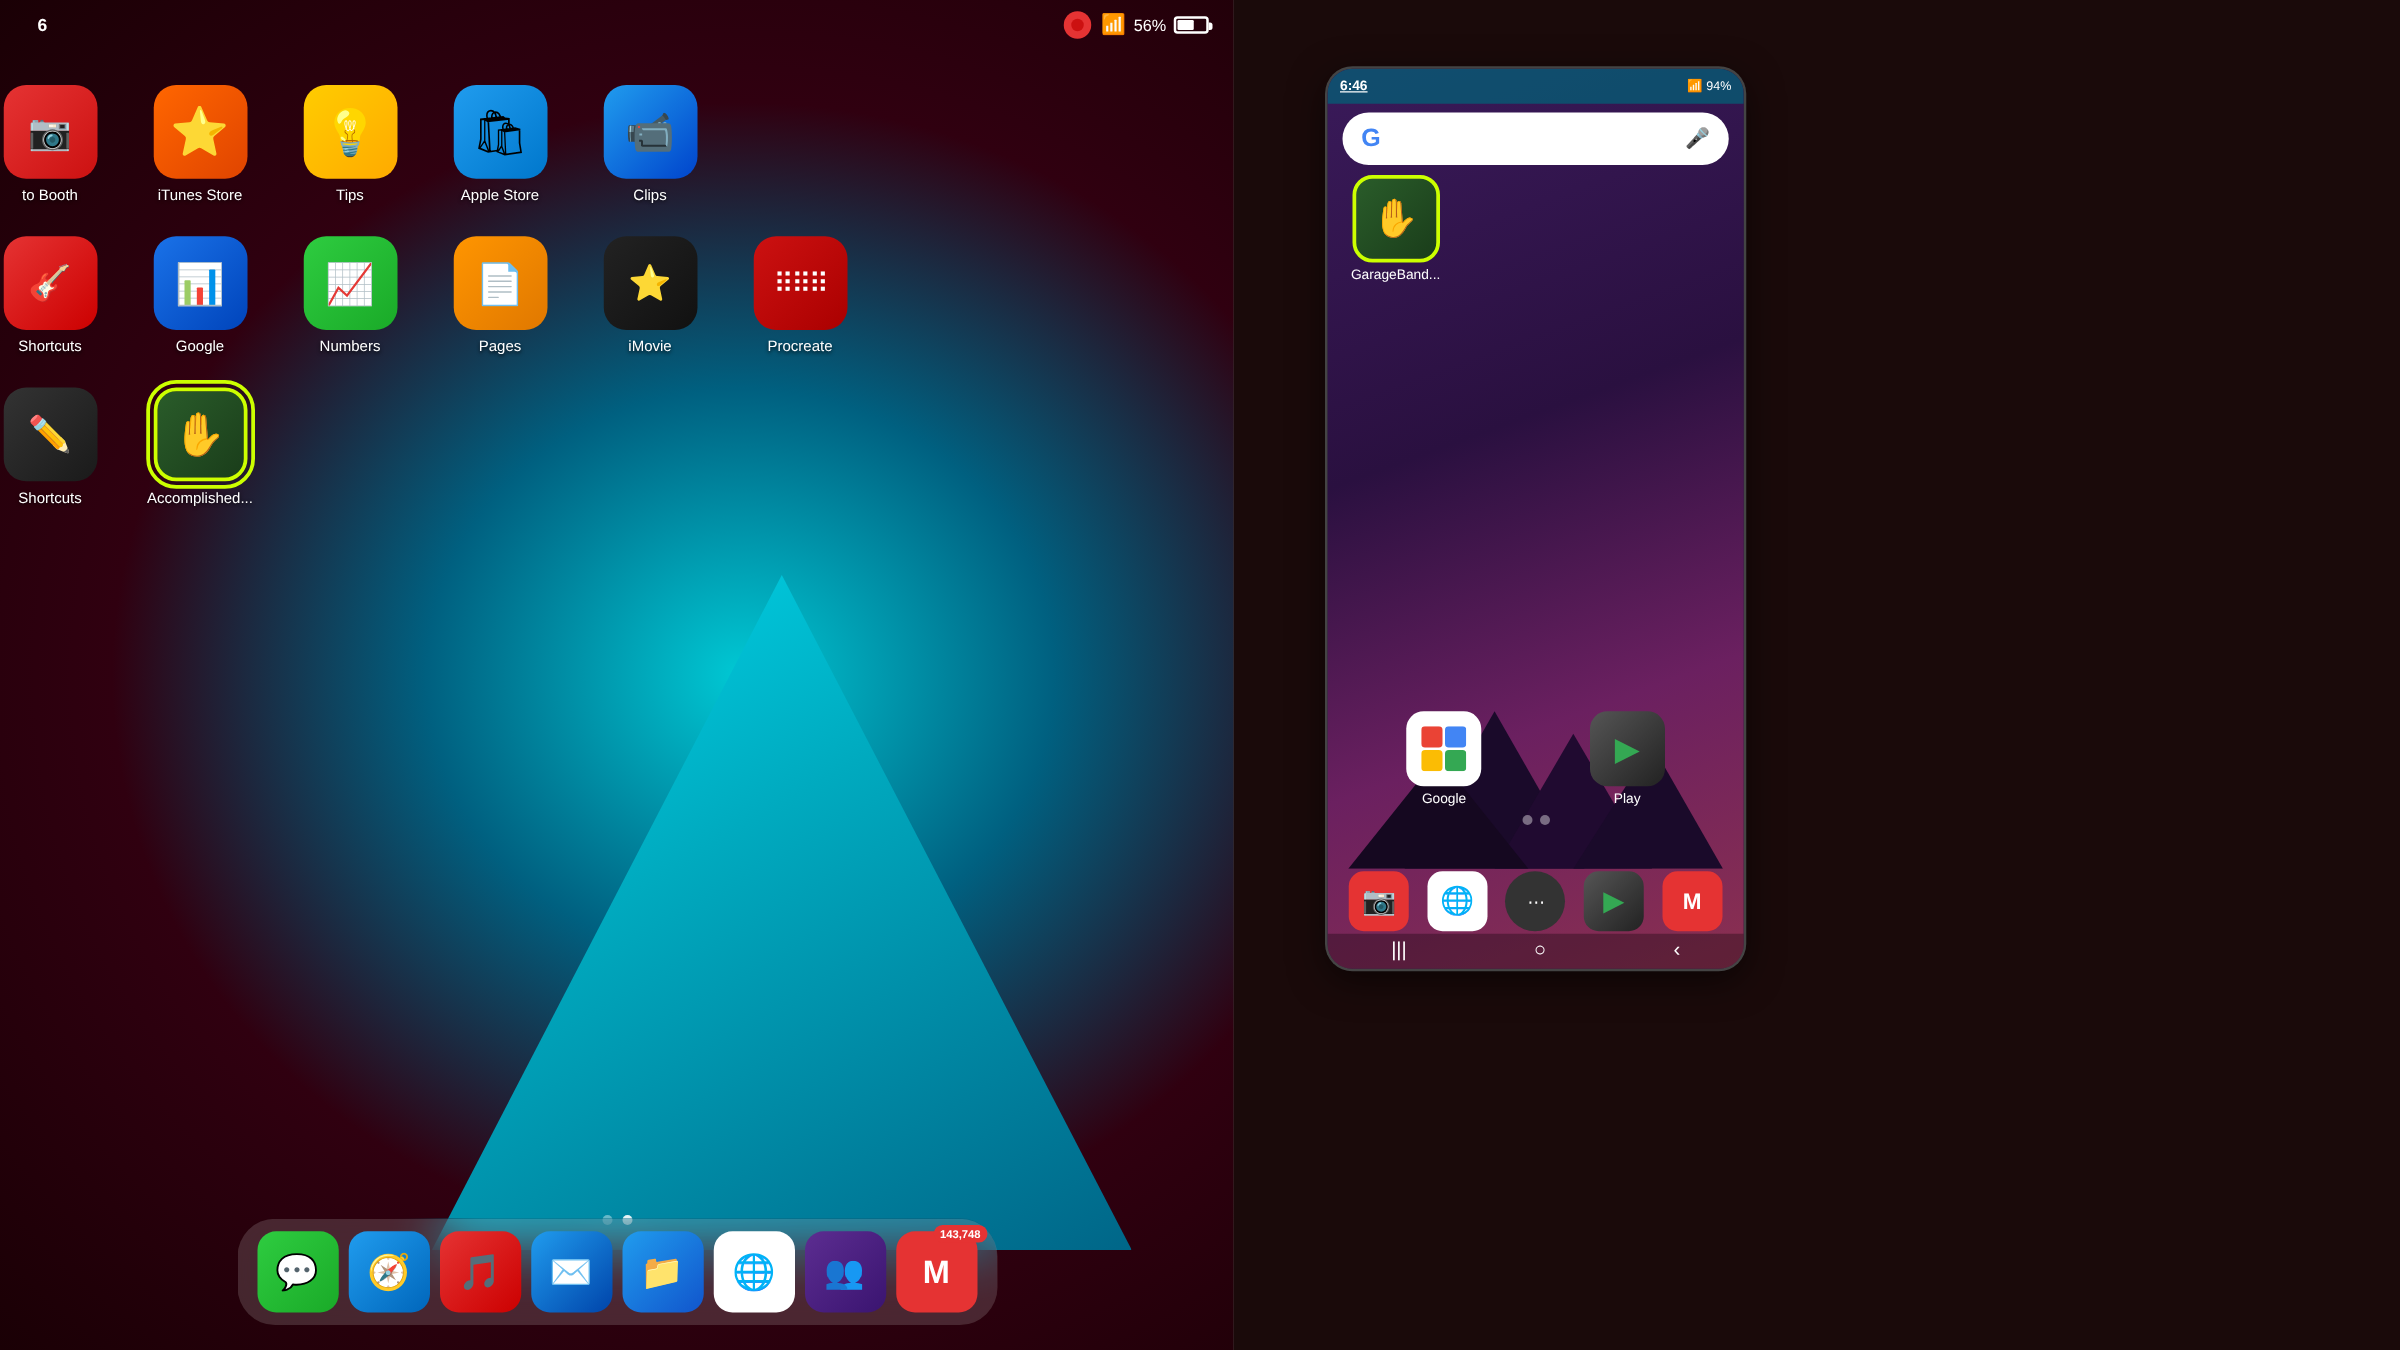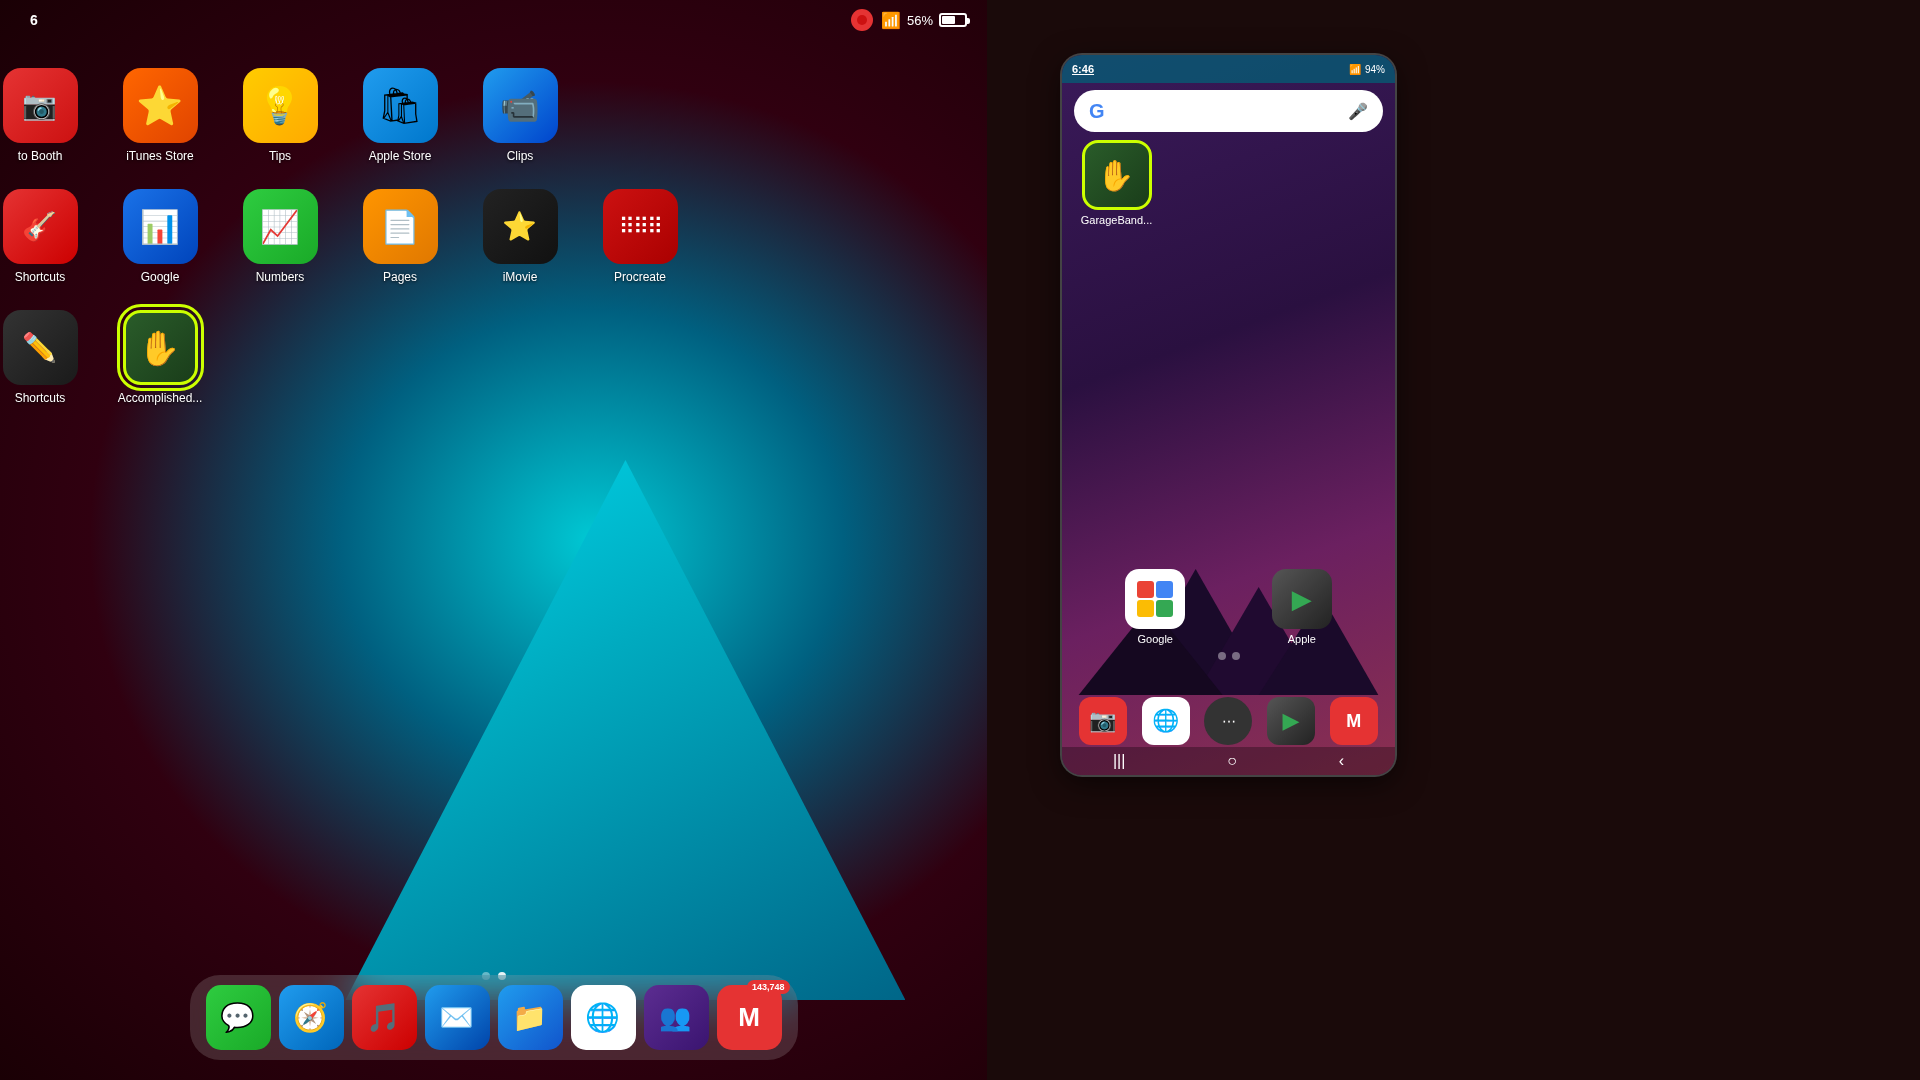--- a/index.html
+++ b/index.html
@@ -672,21 +672,21 @@
             <rect x="19" y="19" width="17" height="17" rx="3" fill="#34A853"></rect>
           </svg>
         </div>
         <span class="android-bottom-label">Google</span>
       </div>
 
       <div class="android-bottom-item">
         <div class="android-bottom-icon" style="background:linear-gradient(135deg,#555,#222);border-radius:14px;">
           <span style="font-size:26px;color:#34A853;">▶</span>
         </div>
-        <span class="android-bottom-label">Apple</span>
+        <span class="android-bottom-label">Play</span>
       </div>
     </div>
 
     <div id="android-page-dots">
       <div class="page-dot"></div>
       <div class="page-dot"></div>
     </div>
 
     <div id="android-dock">
       <div class="android-dock-icon" style="background:#e53333;">

